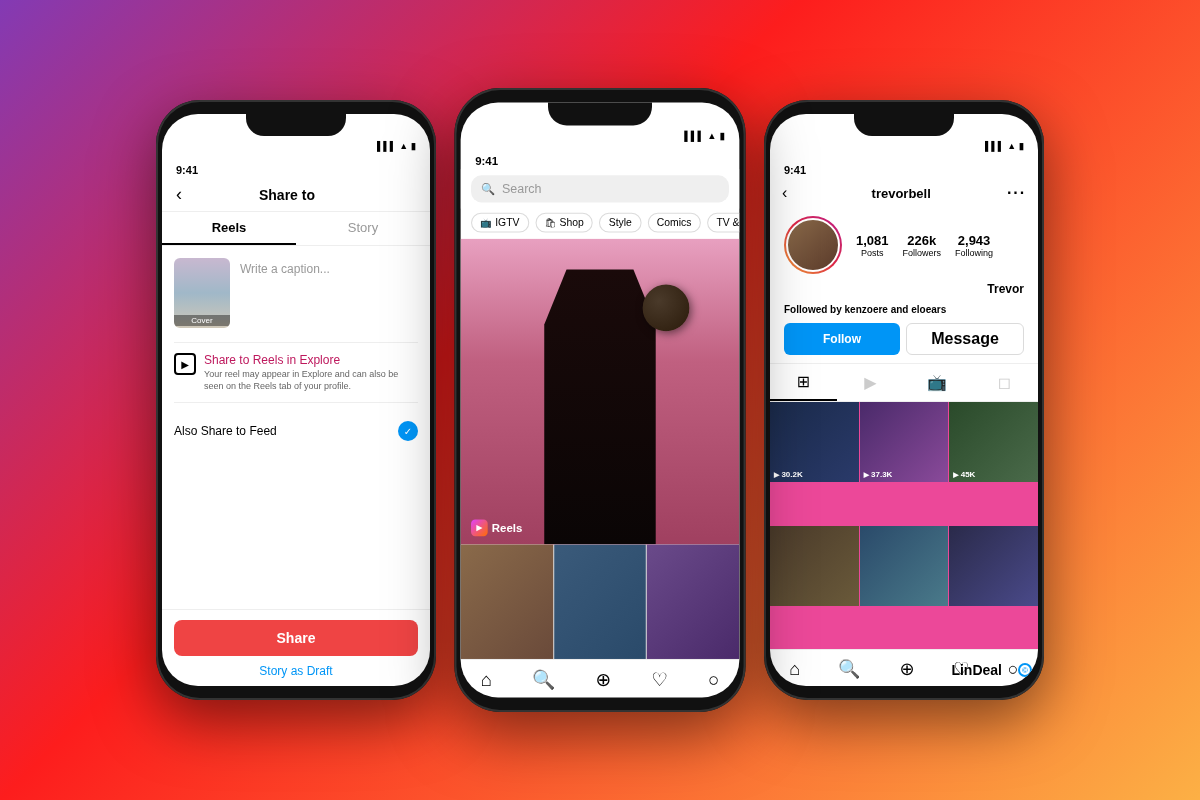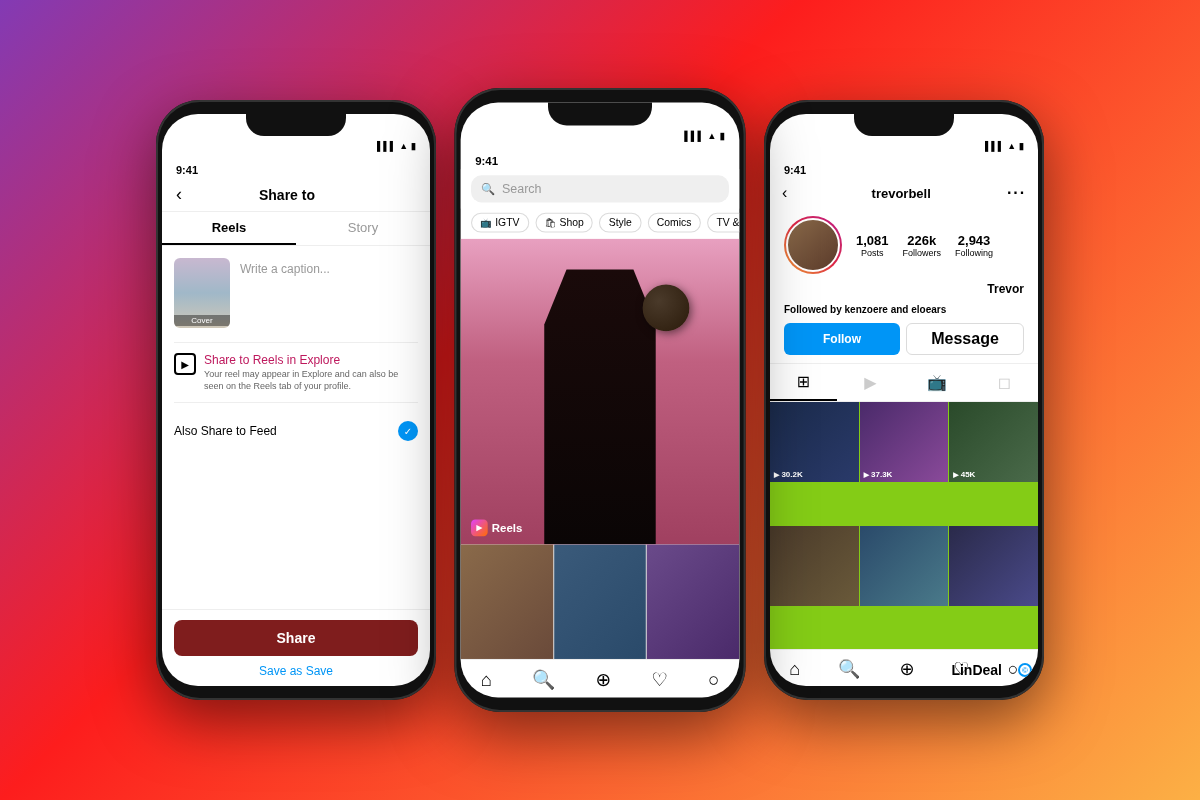--- a/index.html
+++ b/index.html
@@ -179,21 +179,21 @@
       display: flex; align-items: center; justify-content: center;
       color: #fff; font-size: 10px;
     }
     .phone1-bottom {
       padding: 10px 12px 8px;
       border-top: 1px solid #eee;
     }
     .share-btn {
       display: block;
       width: 100%;
-      background: #7f1d1d;
+      background: #ef4444;
       color: #fff;
       border: none;
       border-radius: 8px;
       padding: 10px;
       font-size: 14px;
       font-weight: 600;
       text-align: center;
       margin-bottom: 8px;
       cursor: pointer;
     }
@@ -388,21 +388,21 @@
       justify-content: center;
       padding: 8px 0;
       font-size: 16px;
       color: #ccc;
     }
     .profile-tab.active { color: #000; border-bottom: 2px solid #000; }
     .profile-grid {
       display: grid;
       grid-template-columns: repeat(3, 1fr);
       gap: 1px;
-      background: #84cc16;
+      background: #ec4899;
       flex: 1;
     }
     .profile-thumb {
       height: 80px;
       position: relative;
       overflow: hidden;
     }
     .profile-thumb:nth-child(1) { background: linear-gradient(135deg, #1a2a4a, #2a3a6a); }
     .profile-thumb:nth-child(2) { background: linear-gradient(135deg, #4a2a6a, #8a4a9a); }
     .profile-thumb:nth-child(3) { background: linear-gradient(135deg, #2a4a2a, #4a6a4a); }
@@ -511,21 +511,21 @@
         </div>
 
         <div class="also-share-row">
           <span class="also-share-label">Also Share to Feed</span>
           <div class="checkmark-blue">✓</div>
         </div>
       </div>
 
       <div class="phone1-bottom">
         <button class="share-btn">Share</button>
-        <div class="draft-btn">Save as Save</div>
+        <div class="draft-btn">Story as Draft</div>
       </div>
     </div>
   </div>
 
   <div class="phone phone2">
     <div class="notch"></div>
     <div class="phone-screen">
 
       <div class="status-bar">
         <span class="time">9:41</span>

